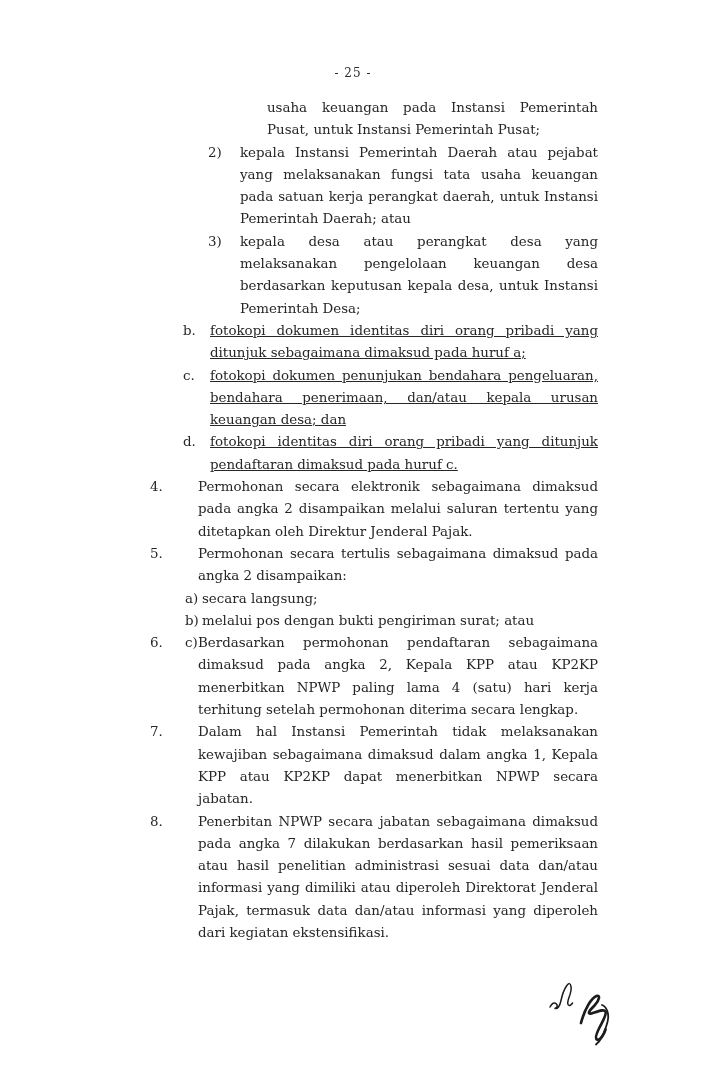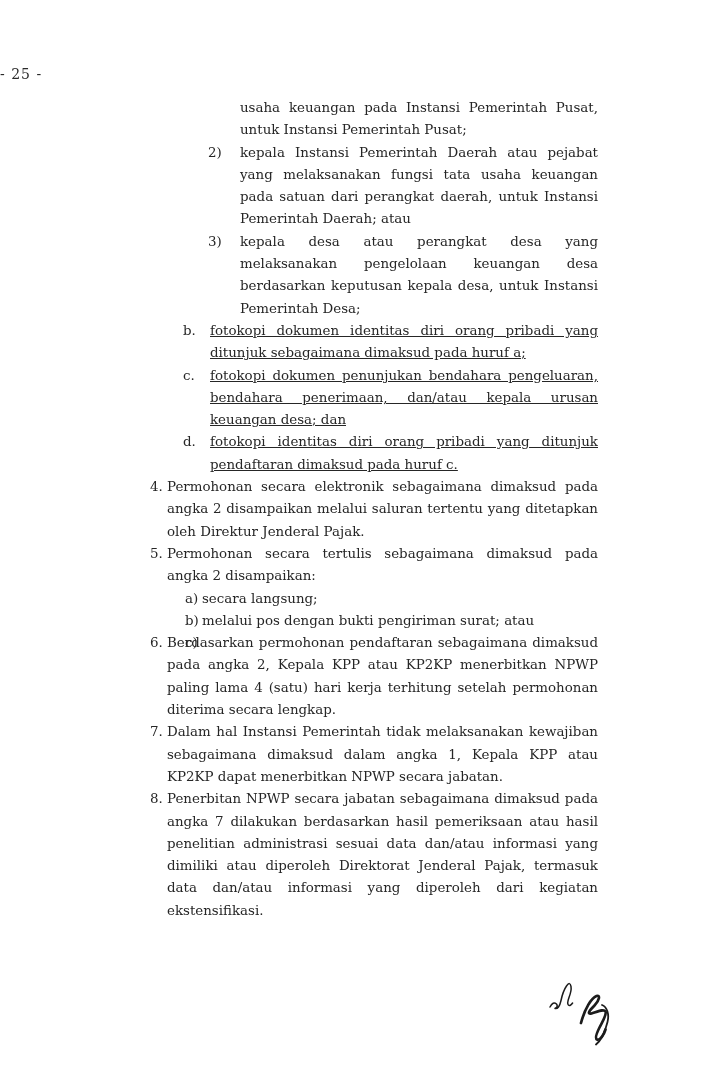--- a/index.html
+++ b/index.html
@@ -14,21 +14,22 @@
     background: #ffffff;
     font-family: "DejaVu Serif", "Liberation Serif", serif;
     color: #262626;
     overflow: hidden;
   }
   .page-number {
     position: absolute;
     top: 66px;
     left: 0;
     right: 0;
-    font-size: 14px;
+    text-align: center;
+    font-size: 12px;
     letter-spacing: 1px;
     color: #2a2a2a;
   }
   .content {
     position: absolute;
     left: 150px;
     top: 97px;
     width: 448px;
     font-size: 13.4px;
     line-height: 22.3px;
@@ -41,28 +42,28 @@
     left: 0;
     white-space: nowrap;
   }
   .text {
     text-align: justify;
     text-align-last: left;
     -moz-text-align-last: left;
   }
   
   .lvl1 .marker { left: 0; }
-  .lvl1 .text   { margin-left: 17px; }
+  .lvl1 .text   { margin-left: 48px; }
   .lvl2 .marker { left: 33px; }
   .lvl2 .text   { margin-left: 60px; text-decoration: underline; }
   .lvl2s .marker{ left: 35px; }
   .lvl2s .text  { margin-left: 52px; }
   .lvl3 .marker { left: 58px; }
   .lvl3 .text   { margin-left: 90px; }
-  .cont .text   { margin-left: 90px; }
+  .cont .text   { margin-left: 117px; }
   .signature {
     position: absolute;
     left: 543px;
     top: 965px;
     width: 95px;
     height: 85px;
   }
 </style>
 </head>
 <body>
@@ -72,21 +73,21 @@
   <div class="page-number">- 25 -</div>
 
   <div class="content">
 
     <div class="block cont">
       <div class="text">usaha keuangan pada Instansi Pemerintah Pusat, untuk Instansi Pemerintah Pusat;</div>
     </div>
 
     <div class="block lvl3">
       <span class="marker">2)</span>
-      <div class="text">kepala Instansi Pemerintah Daerah atau pejabat yang melaksanakan fungsi tata usaha keuangan pada satuan dari perangkat daerah, untuk Instansi Pemerintah Daerah; atau</div>
+      <div class="text">kepala Instansi Pemerintah Daerah atau pejabat yang melaksanakan fungsi tata usaha keuangan pada satuan kerja perangkat daerah, untuk Instansi Pemerintah Daerah; atau</div>
     </div>
 
     <div class="block lvl3">
       <span class="marker">3)</span>
       <div class="text">kepala desa atau perangkat desa yang melaksanakan pengelolaan keuangan desa berdasarkan keputusan kepala desa, untuk Instansi Pemerintah Desa;</div>
     </div>
 
     <div class="block lvl2">
       <span class="marker">b.</span>
       <div class="text">fotokopi dokumen identitas diri orang pribadi yang ditunjuk sebagaimana dimaksud pada huruf a;</div>

